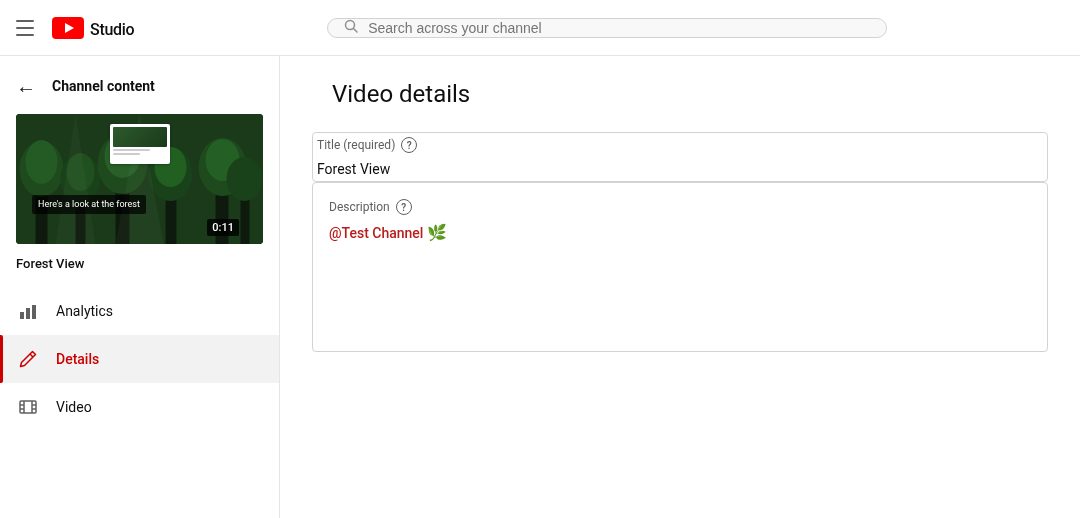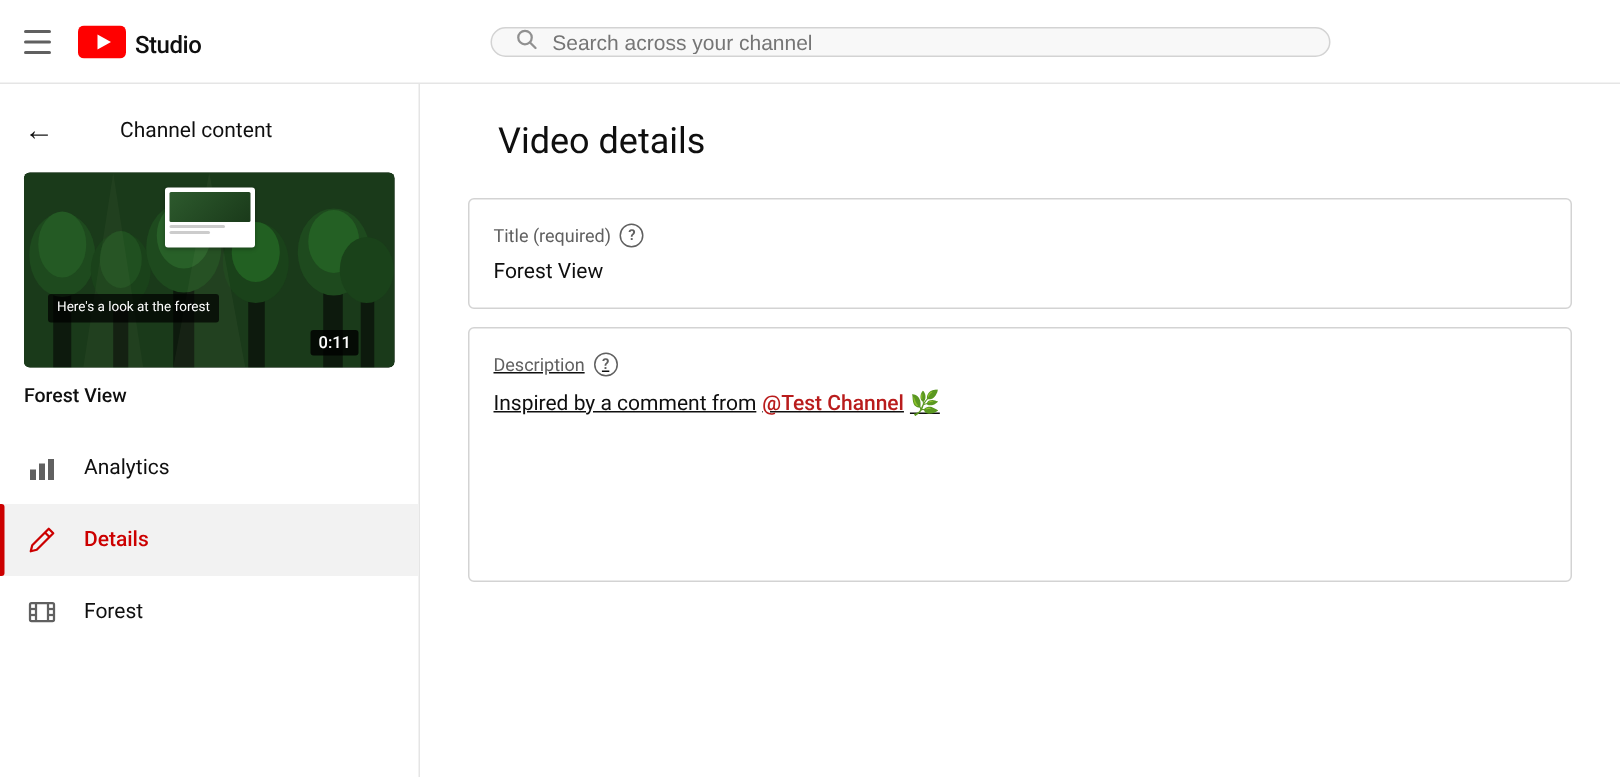--- a/index.html
+++ b/index.html
@@ -108,23 +108,22 @@
       gap: 16px;
       padding: 10px 16px 16px 16px;
       cursor: pointer;
     }
     .back-arrow {
       font-size: 20px;
       color: #0f0f0f;
     }
     .back-label {
       font-size: 14px;
-      font-weight: 400;
-      color: #0f0f0f;
-      margin-left: 28px;
+      font-weight: 700;
+      color: #0f0f0f;
     }
     .thumbnail-wrapper {
       margin: 0 16px 12px 16px;
       border-radius: 4px;
       overflow: hidden;
       position: relative;
       height: 130px;
       background: #1a2a1a;
       text-align: center;
     }
@@ -243,22 +242,22 @@
     .page-title {
       font-size: 24px;
       font-weight: 400;
       color: #0f0f0f;
       margin-bottom: 24px;
       margin-left: 20px;
     }
     .field-card {
       border: 1px solid #d3d3d3;
       border-radius: 4px;
-      padding: 16px;
-      margin-bottom: 12px;
+      padding: 4px;
+      margin-bottom: 0;
     }
     .field-label {
       display: flex;
       align-items: center;
       gap: 6px;
       font-size: 12px;
       color: #606060;
       margin-bottom: 8px;
     }
     .help-icon {
@@ -276,21 +275,20 @@
     }
     .field-value {
       font-size: 14px;
       color: #0f0f0f;
     }
     .description-card {
       border: 1px solid #d3d3d3;
       border-radius: 4px;
       padding: 16px;
       min-height: 170px;
-      text-decoration: underline;
     }
     .description-content {
       font-size: 14px;
       color: #0f0f0f;
       display: flex;
       align-items: center;
       gap: 4px;
       flex-wrap: wrap;
     }
     .mention {
@@ -417,21 +415,21 @@
           <svg width="20" height="20" viewBox="0 0 20 20" fill="none">
             <rect x="2" y="4" width="16" height="12" rx="1" stroke="#606060" stroke-width="1.5" fill="none"></rect>
             <line x1="6" y1="4" x2="6" y2="16" stroke="#606060" stroke-width="1.5"></line>
             <line x1="14" y1="4" x2="14" y2="16" stroke="#606060" stroke-width="1.5"></line>
             <line x1="2" y1="8" x2="6" y2="8" stroke="#606060" stroke-width="1.5"></line>
             <line x1="14" y1="8" x2="18" y2="8" stroke="#606060" stroke-width="1.5"></line>
             <line x1="2" y1="12" x2="6" y2="12" stroke="#606060" stroke-width="1.5"></line>
             <line x1="14" y1="12" x2="18" y2="12" stroke="#606060" stroke-width="1.5"></line>
           </svg>
         </span>
-        <span>Forest</span>
+        <span>Video</span>
       </div>
     </nav>
   </aside>
 
   <main class="main">
     <h1 class="page-title">Video details</h1>
 
     <div class="field-card">
       <div class="field-label">
         <span>Title (required)</span>
@@ -439,20 +437,19 @@
       </div>
       <div class="field-value">Forest View</div>
     </div>
 
     <div class="description-card">
       <div class="field-label">
         <span>Description</span>
         <div class="help-icon">?</div>
       </div>
       <div class="description-content">
-        <span>Inspired by a comment from</span>
         <span class="mention">@Test Channel</span>
         <span class="leaf-emoji">🌿</span>
       </div>
     </div>
   </main>
 
 </div>
 
 </body></html>

